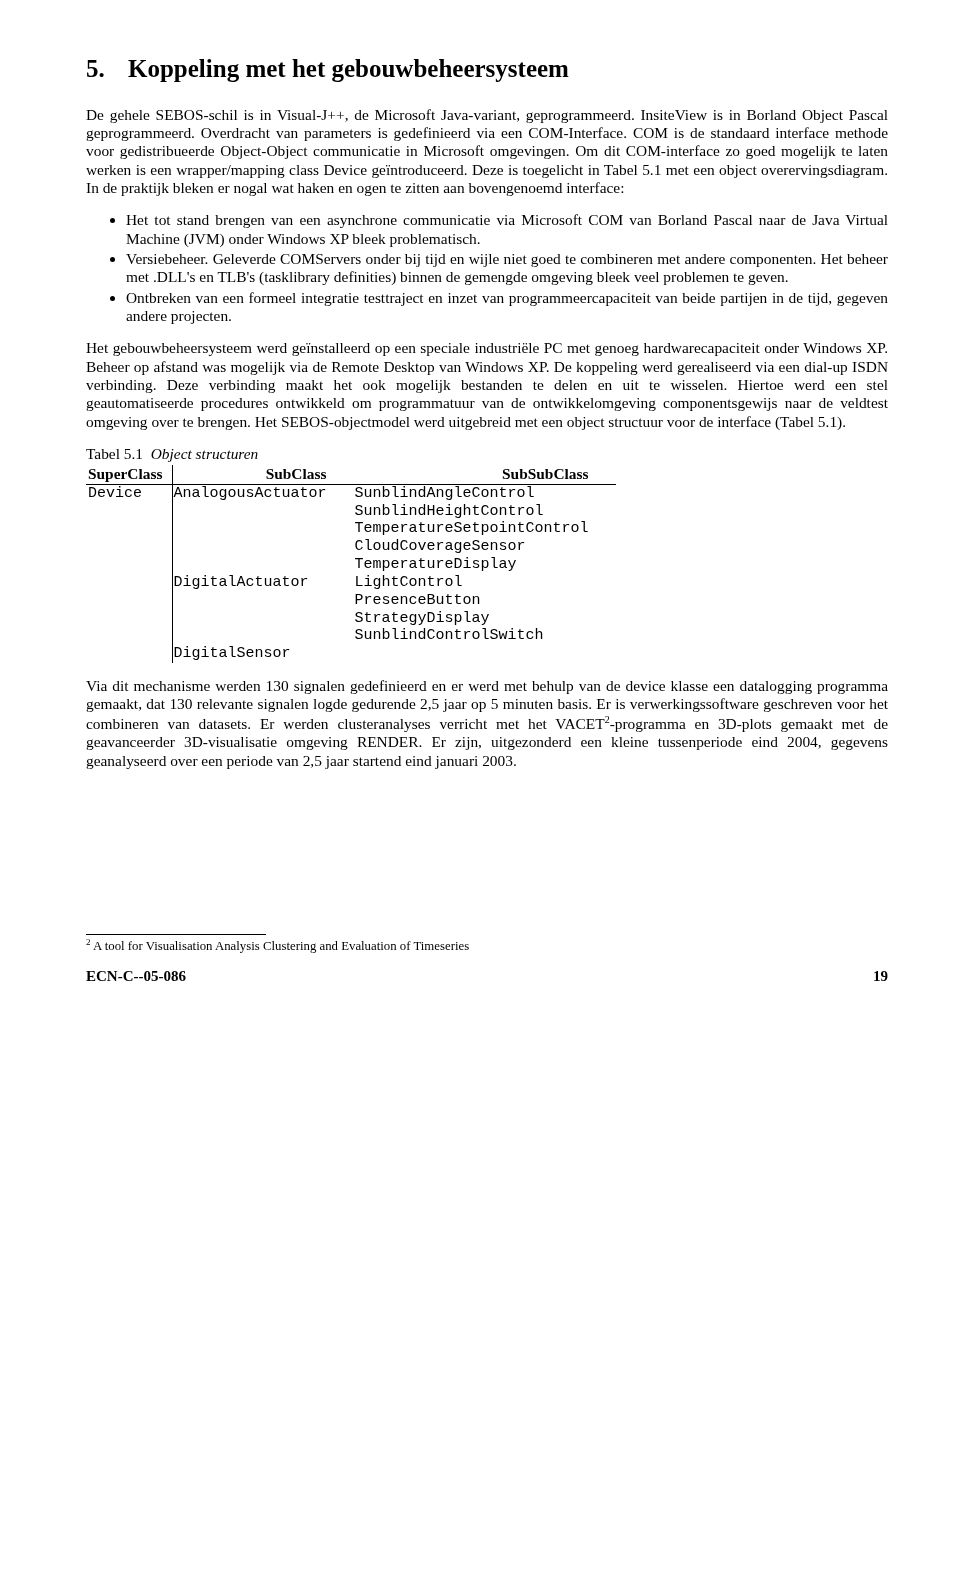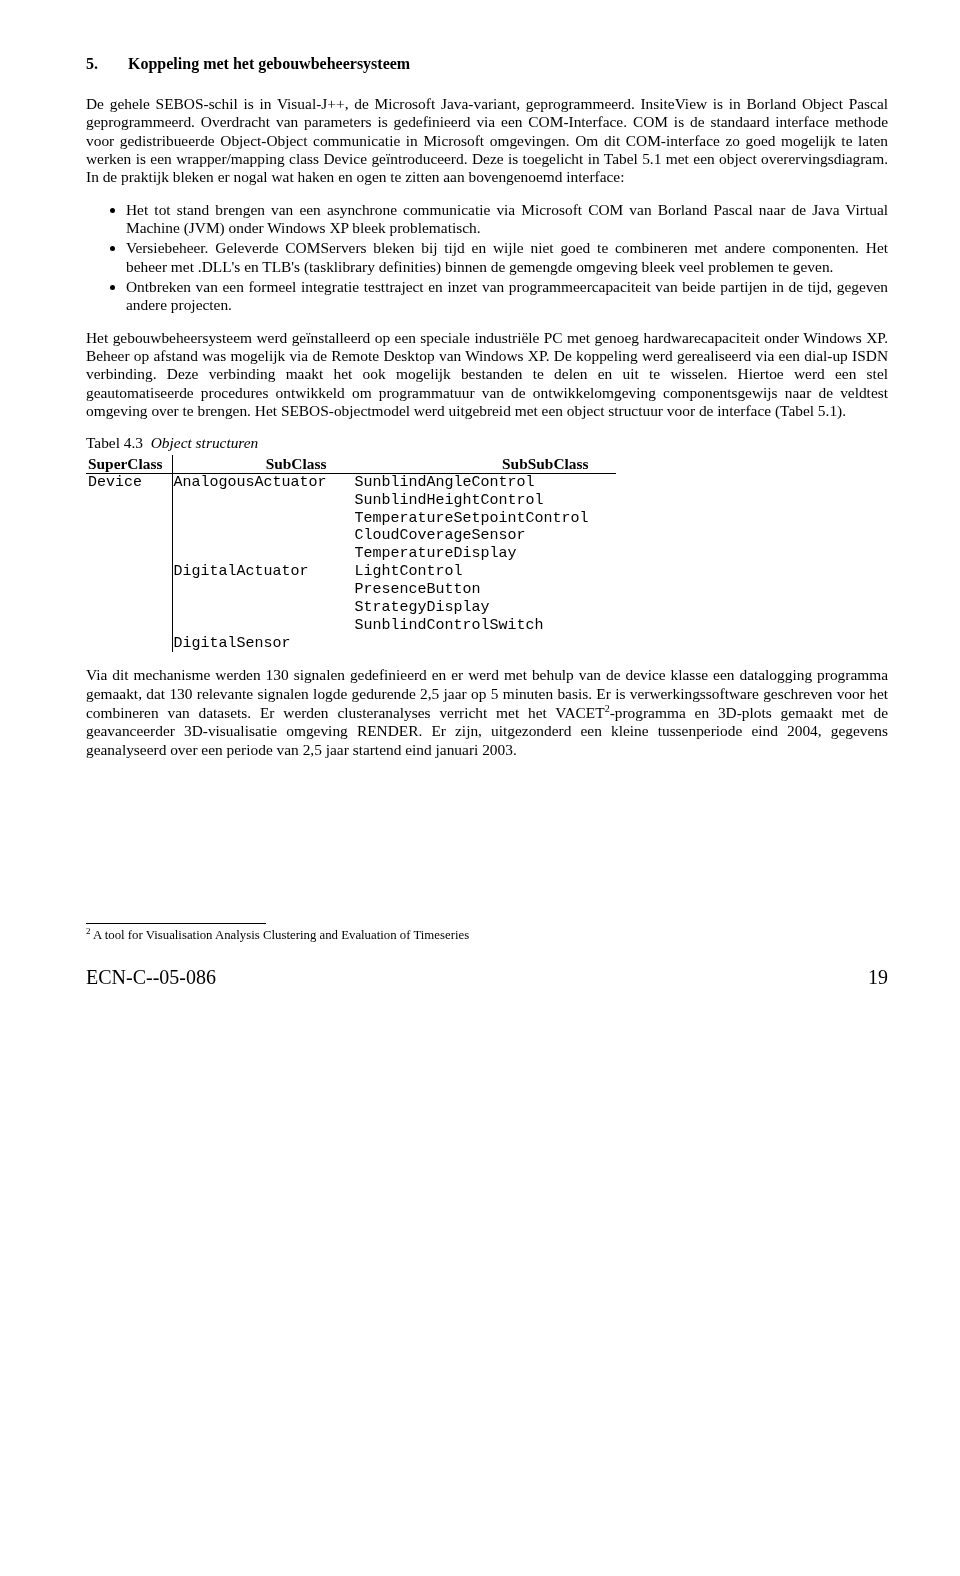--- a/index.html
+++ b/index.html
@@ -8,63 +8,63 @@
     line-height: 1.19;
     color: #000;
     background: #fff;
     margin: 0;
     padding: 54px 72px 30px 86px;
     width: 960px;
     box-sizing: border-box;
     text-align: justify;
   }
   h1.sec {
-    font-size: 16px;
+    font-size: 25px;
     font-weight: bold;
     margin: 0 0 22px 0;
     text-align: left;
   }
   h1.sec .num { display:inline-block; width:42px; }
   p { margin: 8px 0 14px 0; }
   ul { margin: 0 0 14px 0; padding-left: 40px; }
   ul li { margin: 0 0 2px 0; text-align: justify; }
   .tabcap { font-style: normal; margin: 14px 0 2px 0; text-align: left; }
   .tabcap .ital { font-style: italic; }
   table.obj { border-collapse: collapse; margin: 0 0 14px 0; font-size: 15.4px; }
   table.obj th { text-align: right; font-weight: bold; padding: 0 28px 0 0; border-bottom: 1px solid #000; }
   table.obj td { text-align: left; padding: 0 28px 0 0; vertical-align: top; }
   table.obj th:first-child, table.obj td:first-child { border-right: 1px solid #000; padding-right:10px; padding-left:2px;}
   table.obj td.mono, table.obj td .mono, .mono { font-family: "Courier New", Courier, monospace; font-size: 15px; }
   .hr { border: none; border-top: 1px solid #000; width: 180px; margin: 30px 0 2px 0; }
   .fn { font-size: 12.8px; line-height: 1.2; text-align: left; }
   .fn sup { font-size: 9px; }
-  .footer { margin-top: 22px; font-size: 20px; }
+  .footer { margin-top: 14px; font-size: 15px; font-weight: bold; }
   .footer .left { float:left; }
   .footer .right { float:right; }
   sup { font-size: 10px; vertical-align: super; }
 </style>
 </head>
 <body>
 
 <h1 class="sec">
   <span class="num">5.</span><span>Koppeling met het gebouwbeheersysteem</span>
 </h1>
 
 <p><span>De gehele SEBOS-schil is in Visual-J++, de Microsoft Java-variant, geprogrammeerd. InsiteView is in Borland Object Pascal geprogrammeerd. Overdracht van parameters is gedefinieerd via een COM-Interface. COM is de standaard interface methode voor gedistribueerde Object-Object communicatie in Microsoft omgevingen. Om dit COM-interface zo goed mogelijk te laten werken is een wrapper/mapping class Device geïntroduceerd. Deze is toegelicht in Tabel 5.1 met een object overervingsdiagram. In de praktijk bleken er nogal wat haken en ogen te zitten aan bovengenoemd interface:</span></p>
 
 <ul>
   <li>Het tot stand brengen van een asynchrone communicatie via Microsoft COM van Borland Pascal naar de Java Virtual Machine (JVM) onder Windows XP bleek problematisch.</li>
-  <li>Versiebeheer. Geleverde COMServers bleken bij tijd en wijle niet goed te combineren met andere componenten. Het beheer met .DLL's en TLB's (tasklibrary definities) binnen de gemengde omgeving bleek veel problemen te geven.</li>
+  <li>Versiebeheer. Geleverde COMServers onder bij tijd en wijle niet goed te combineren met andere componenten. Het beheer met .DLL's en TLB's (tasklibrary definities) binnen de gemengde omgeving bleek veel problemen te geven.</li>
   <li>Ontbreken van een formeel integratie testtraject en inzet van programmeercapaciteit van beide partijen in de tijd, gegeven andere projecten.</li>
 </ul>
 
 <p>Het gebouwbeheersysteem werd geïnstalleerd op een speciale industriële PC met genoeg hardwarecapaciteit onder Windows XP. Beheer op afstand was mogelijk via de Remote Desktop van Windows XP. De koppeling werd gerealiseerd via een dial-up ISDN verbinding. Deze verbinding maakt het ook mogelijk bestanden te delen en uit te wisselen. Hiertoe werd een stel geautomatiseerde procedures ontwikkeld om programmatuur van de ontwikkelomgeving componentsgewijs naar de veldtest omgeving over te brengen. Het SEBOS-objectmodel werd uitgebreid met een object structuur voor de interface (Tabel 5.1).</p>
 
 <div class="tabcap">
-  <span>Tabel 4.3</span>&nbsp;&nbsp;<span class="ital">Object structuren</span>
+  <span>Tabel 5.1</span>&nbsp;&nbsp;<span class="ital">Object structuren</span>
 </div>
 
 <table class="obj">
   <tbody>
       <tr>
     <th>SuperClass</th>
     <th>SubClass</th>
     <th>SubSubClass</th>
   </tr>
   <tr>

